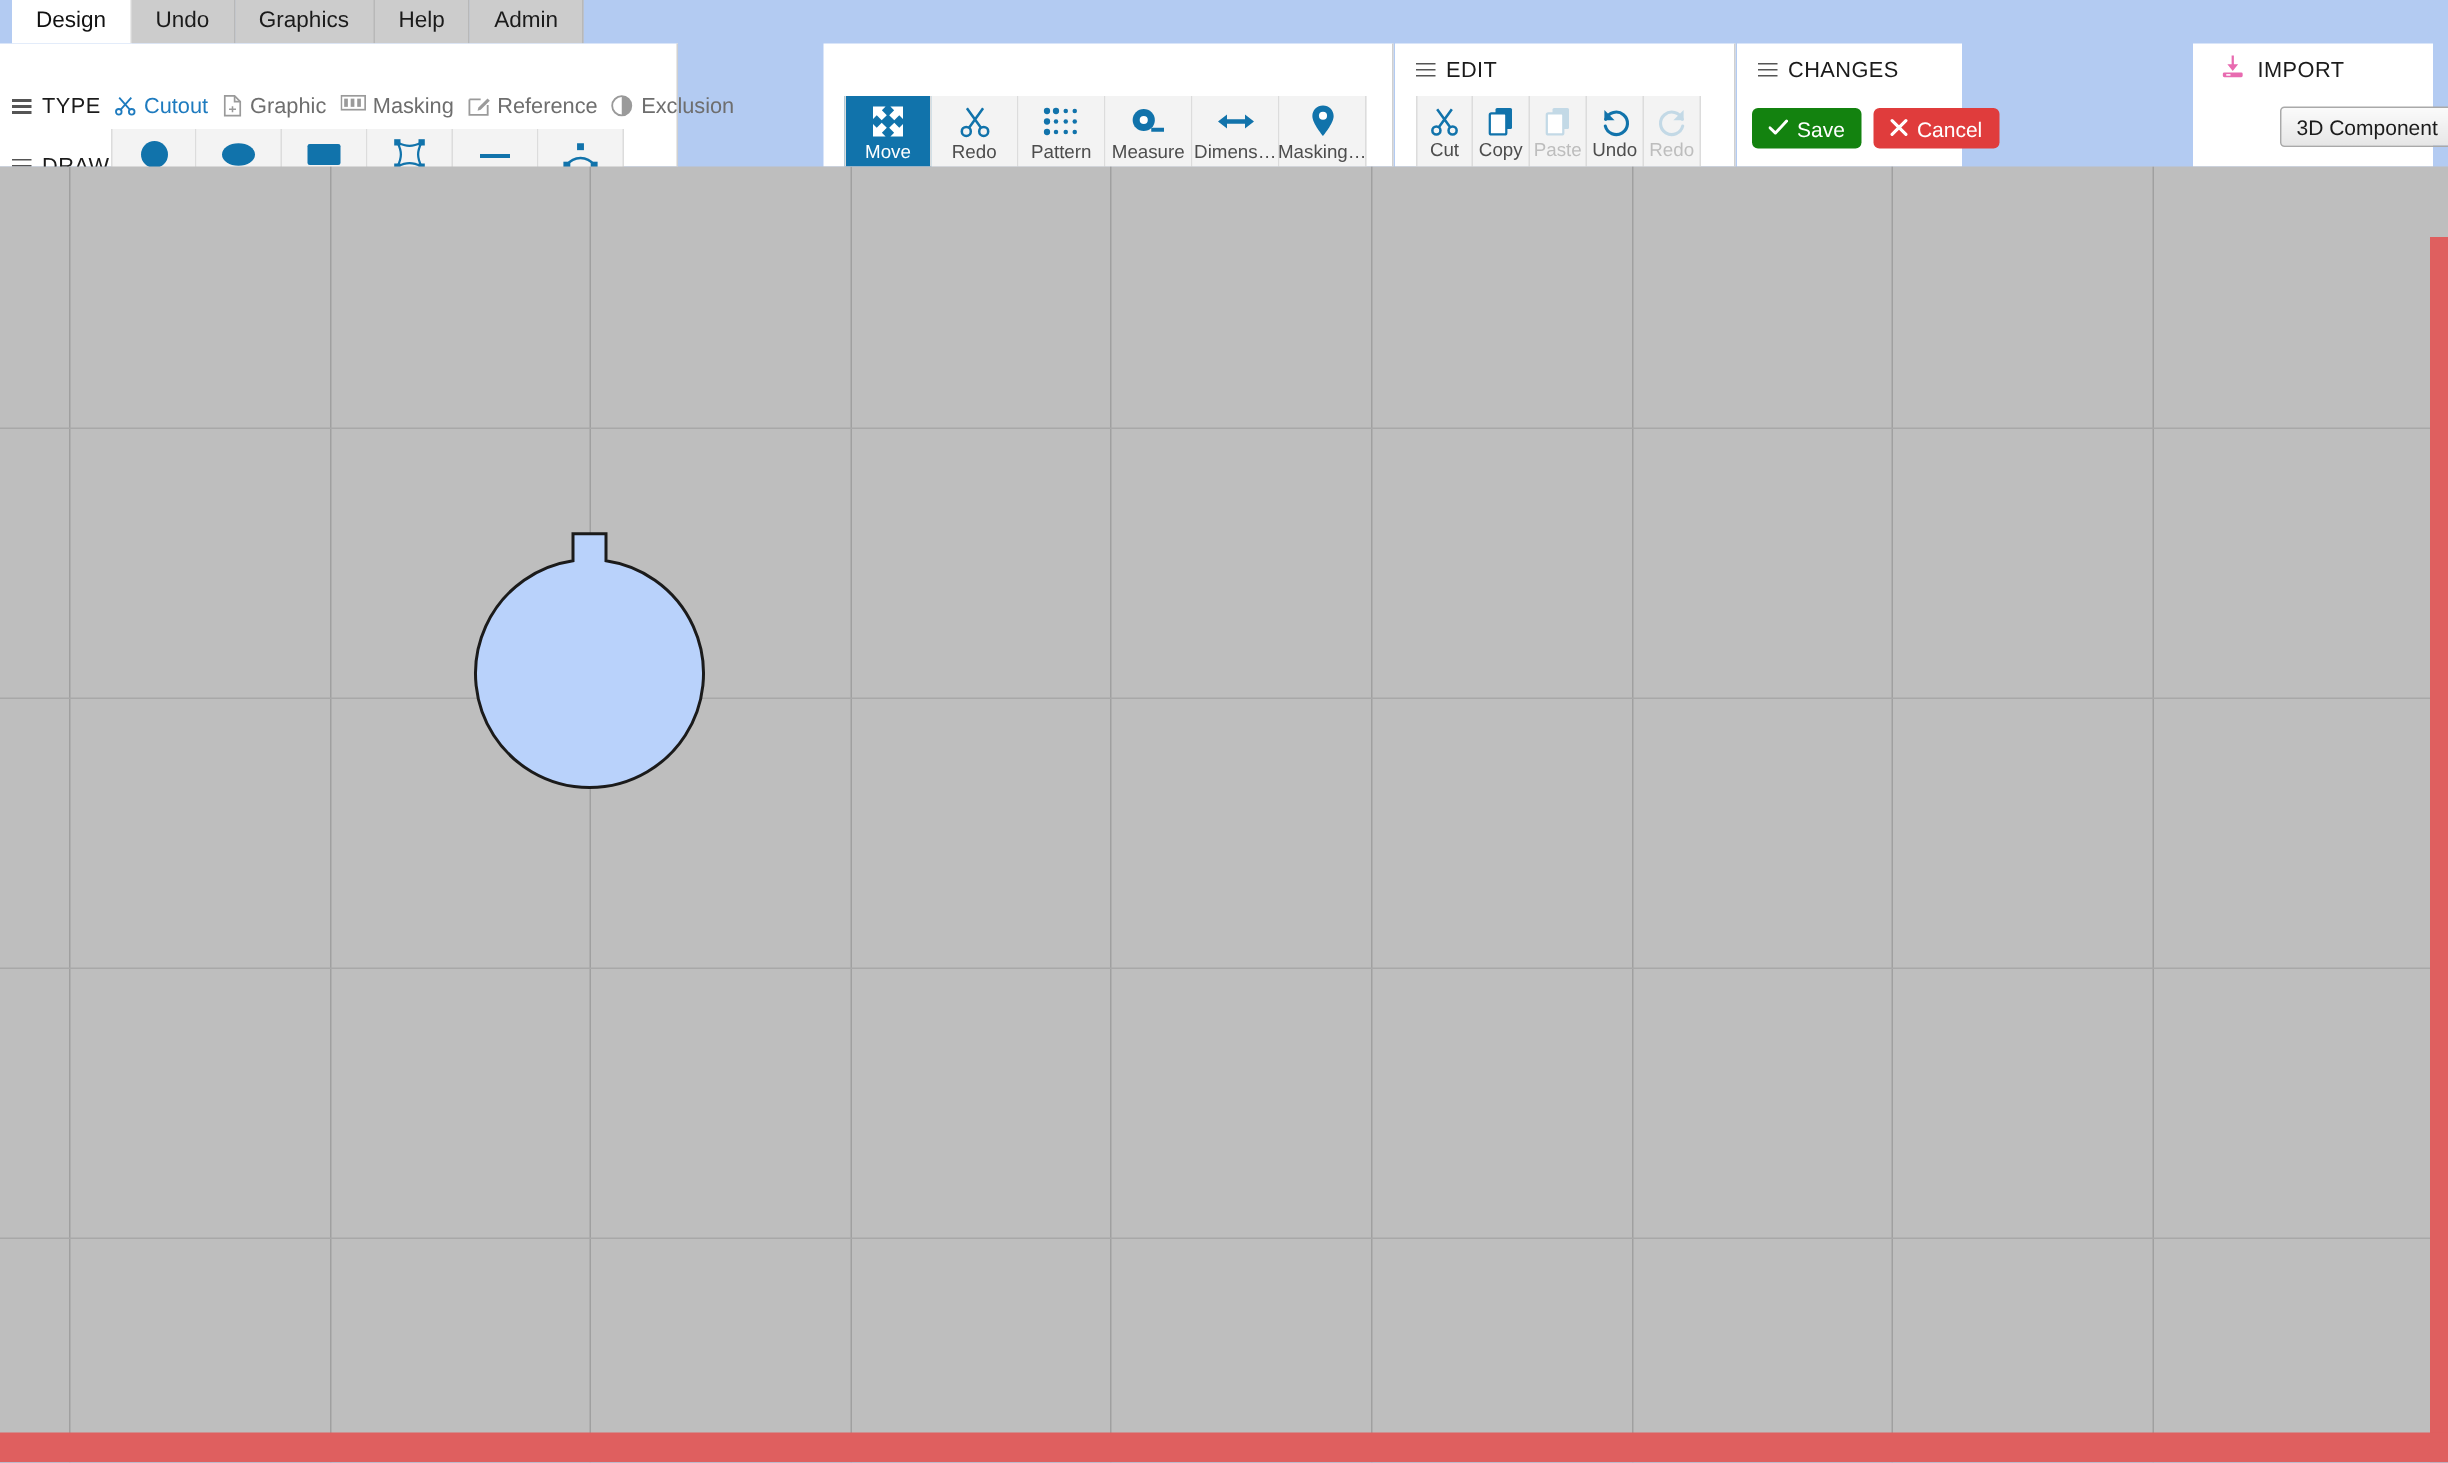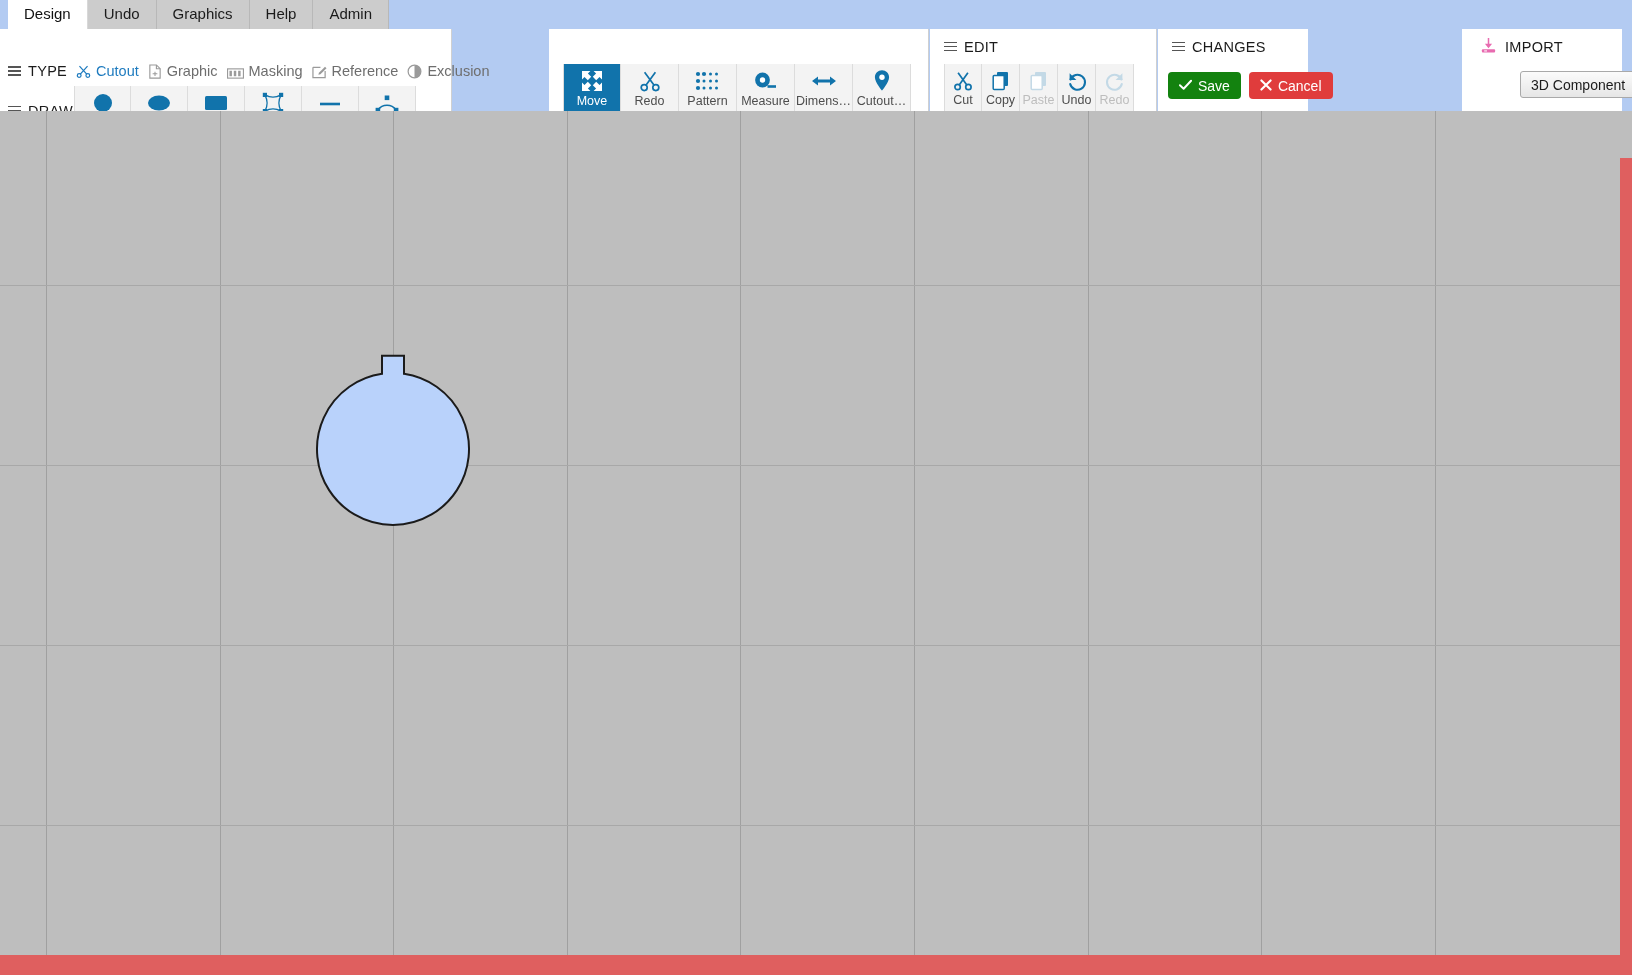--- a/index.html
+++ b/index.html
@@ -82,21 +82,21 @@
     position: absolute; left: 0; top: 28px;
     display: flex; align-items: center; height: 28px;
     padding-left: 8px;
   }
   .row-label {
     display: flex; align-items: center; gap: 7px;
     font-size: 14.5px; color: #1b1b1b;
     width: 66px; flex: none; letter-spacing: .3px;
   }
   .type-item {
-    display: flex; align-items: flex-end; gap: 5px;
+    display: flex; align-items: flex-start; gap: 5px;
     font-size: 14.5px; color: #6e6e6e;
     padding: 0 7px 0 2px;
     cursor: pointer; white-space: nowrap;
   }
   .type-item.active { color: #1e7bbf; }
   .type-item svg { display: block; }
 
   
   .row-draw {
     position: absolute; left: 0; top: 57px;
@@ -449,21 +449,21 @@
           </span>
           <span class="lbl">Dimens…</span>
         </div>
         <div class="tbtn2">
           <span class="ic">
             <svg width="20" height="24" viewBox="0 0 20 24">
                 <path d="M10 1.3c-4 0-7.1 3.1-7.1 7 0 5 7.1 13.3 7.1 13.3s7.1-8.3 7.1-13.3c0-3.9-3.1-7-7.1-7z" fill="#1173ab"></path>
                 <circle cx="10" cy="8.2" r="2.7" fill="#ffffff"></circle>
               </svg>
           </span>
-          <span class="lbl">Cutout…</span>
+          <span class="lbl">Masking…</span>
         </div>
       </div>
     </div>
 
     <div class="panel panel-chg">
       <div class="panel-title">
         <span class="hamb">
             <i></i>
             <i></i>
             <i></i>

